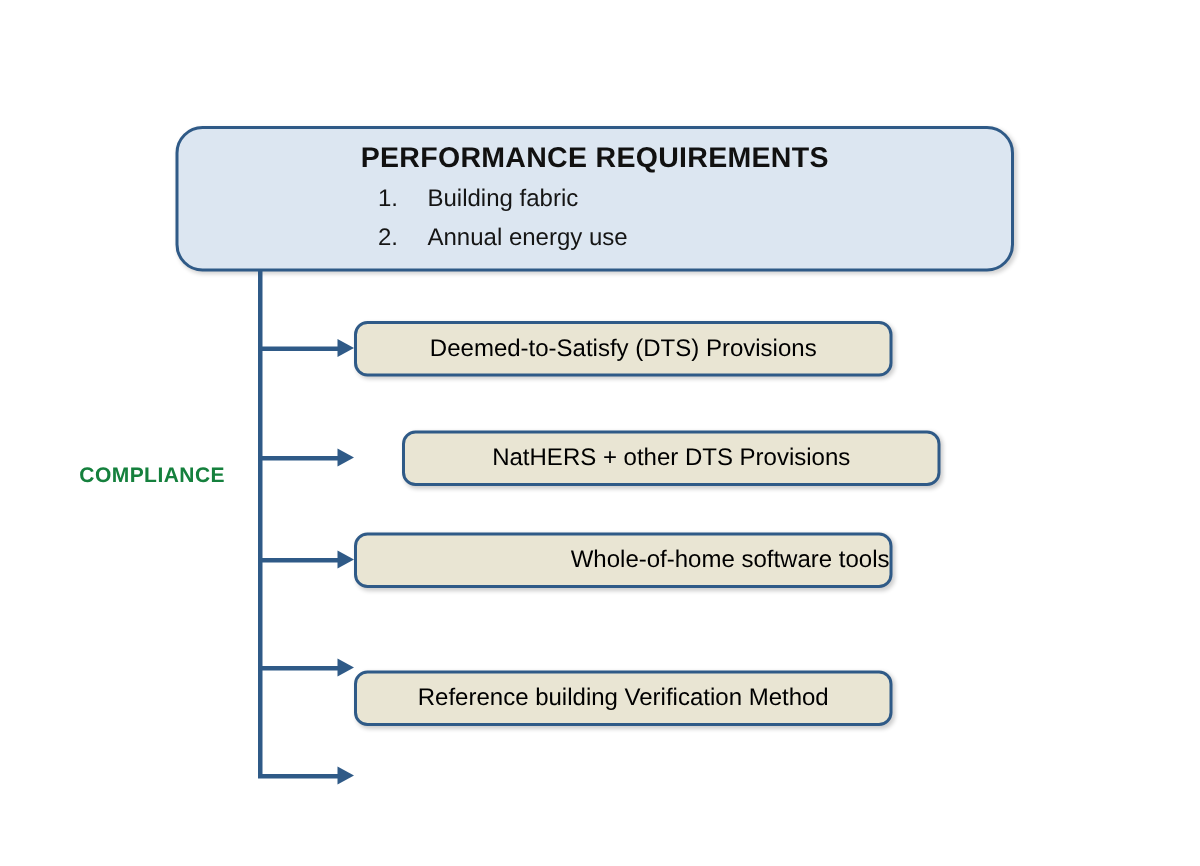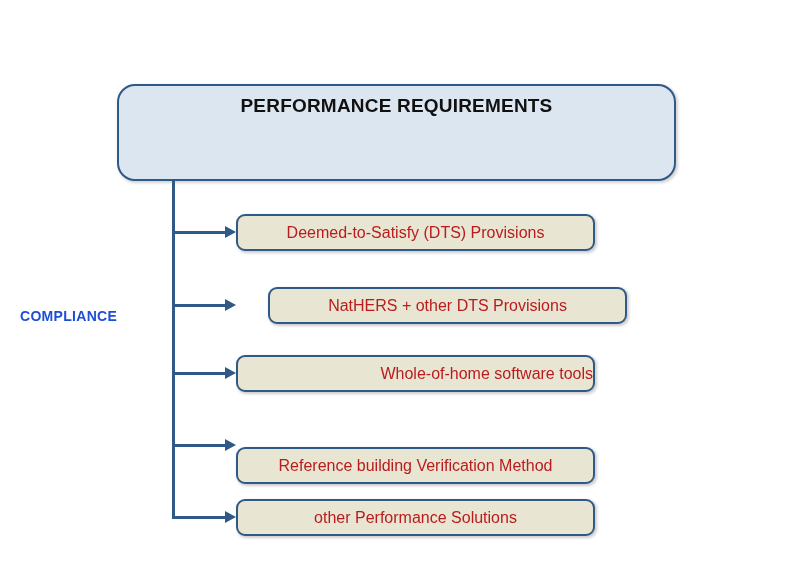--- a/index.html
+++ b/index.html
@@ -48,26 +48,26 @@
   .top-list .num {
     display: inline-block;
     width: 33px;
   }
 
   
   .side-label {
     position: absolute;
     left: 20px; top: 306px;
     width: 130px;
-    text-align: left;
+    text-align: right;
     font-size: 14px;
     font-weight: bold;
     line-height: 20px;
     letter-spacing: 0.3px;
-    color: #1d4ed8;
+    color: #15803d;
   }
 
   
   .trunk {
     position: absolute;
     left: 172px; top: 180px;
     width: 2.5px; height: 338px;
     background: var(--line);
   }
   .arrow {
@@ -101,35 +101,43 @@
     left: 236px;
     width: 359px; height: 37px;
     background: var(--option-box-fill);
     border: 2.5px solid var(--line);
     border-radius: 9px;
     box-shadow: 1.5px 1.5px 3px rgba(0,0,0,0.2);
     display: flex;
     align-items: center;
     justify-content: center;
     font-size: 16px;
-    color: #b91c1c;
+    color: #000000;
   }
   .opt-box.r1 { top: 214px; }
   .opt-box.r2 { top: 287px; margin-left: 32px; }
   .opt-box.r3 { top: 355px; justify-content: flex-end; }
   .opt-box.r4 { top: 447px; }
   .opt-box.r5 { top: 499px; }
 </style>
 </head>
 <body>
 
 <div class="canvas">
 
   <div class="top-box">
     <div class="top-title">PERFORMANCE REQUIREMENTS</div>
+    <div class="top-list">
+      <div>
+        <span class="num">1.</span><span>Building fabric</span>
+      </div>
+      <div>
+        <span class="num">2.</span><span>Annual energy use</span>
+      </div>
+    </div>
   </div>
 
   <div class="side-label">
     <div>COMPLIANCE</div>
   </div>
 
   <div class="trunk"></div>
 
   <div class="arrow r1">
     <span class="shaft"></span>
@@ -157,17 +165,14 @@
   </div>
   <div class="opt-box r2">
     <span>NatHERS + other DTS Provisions</span>
   </div>
   <div class="opt-box r3">
     <span>Whole-of-home software tools</span>
   </div>
   <div class="opt-box r4">
     <span>Reference building Verification Method</span>
   </div>
-  <div class="opt-box r5">
-    <span>other Performance Solutions</span>
-  </div>
 
 </div>
 
 </body></html>

